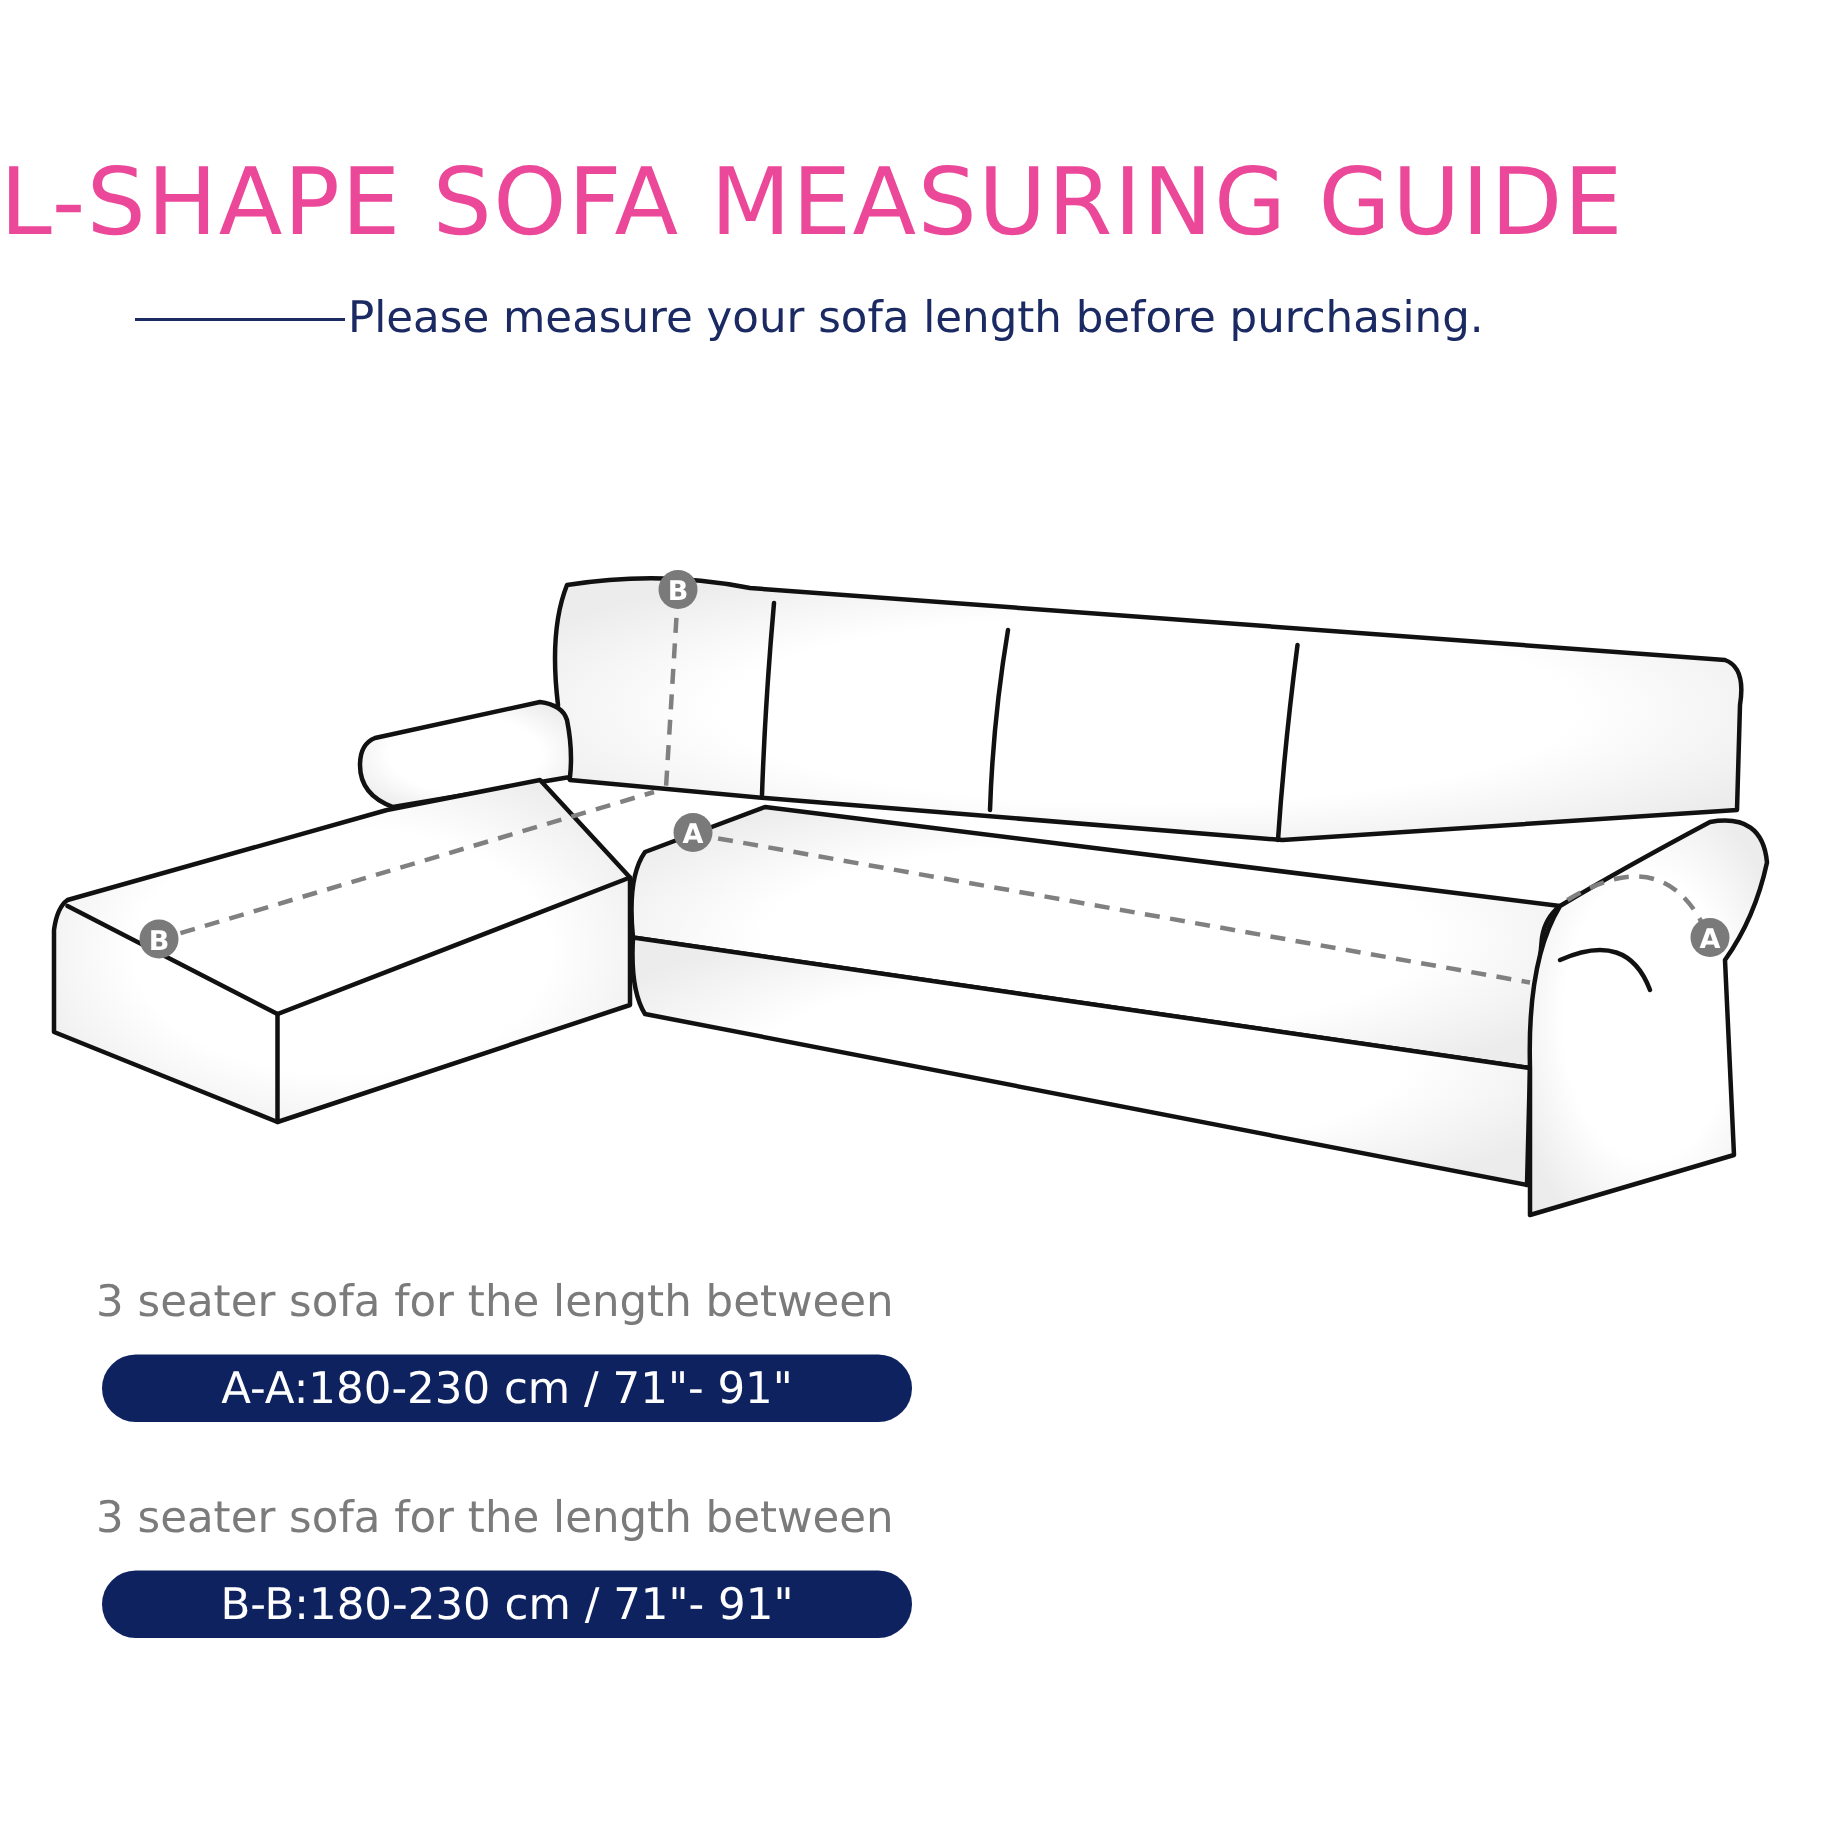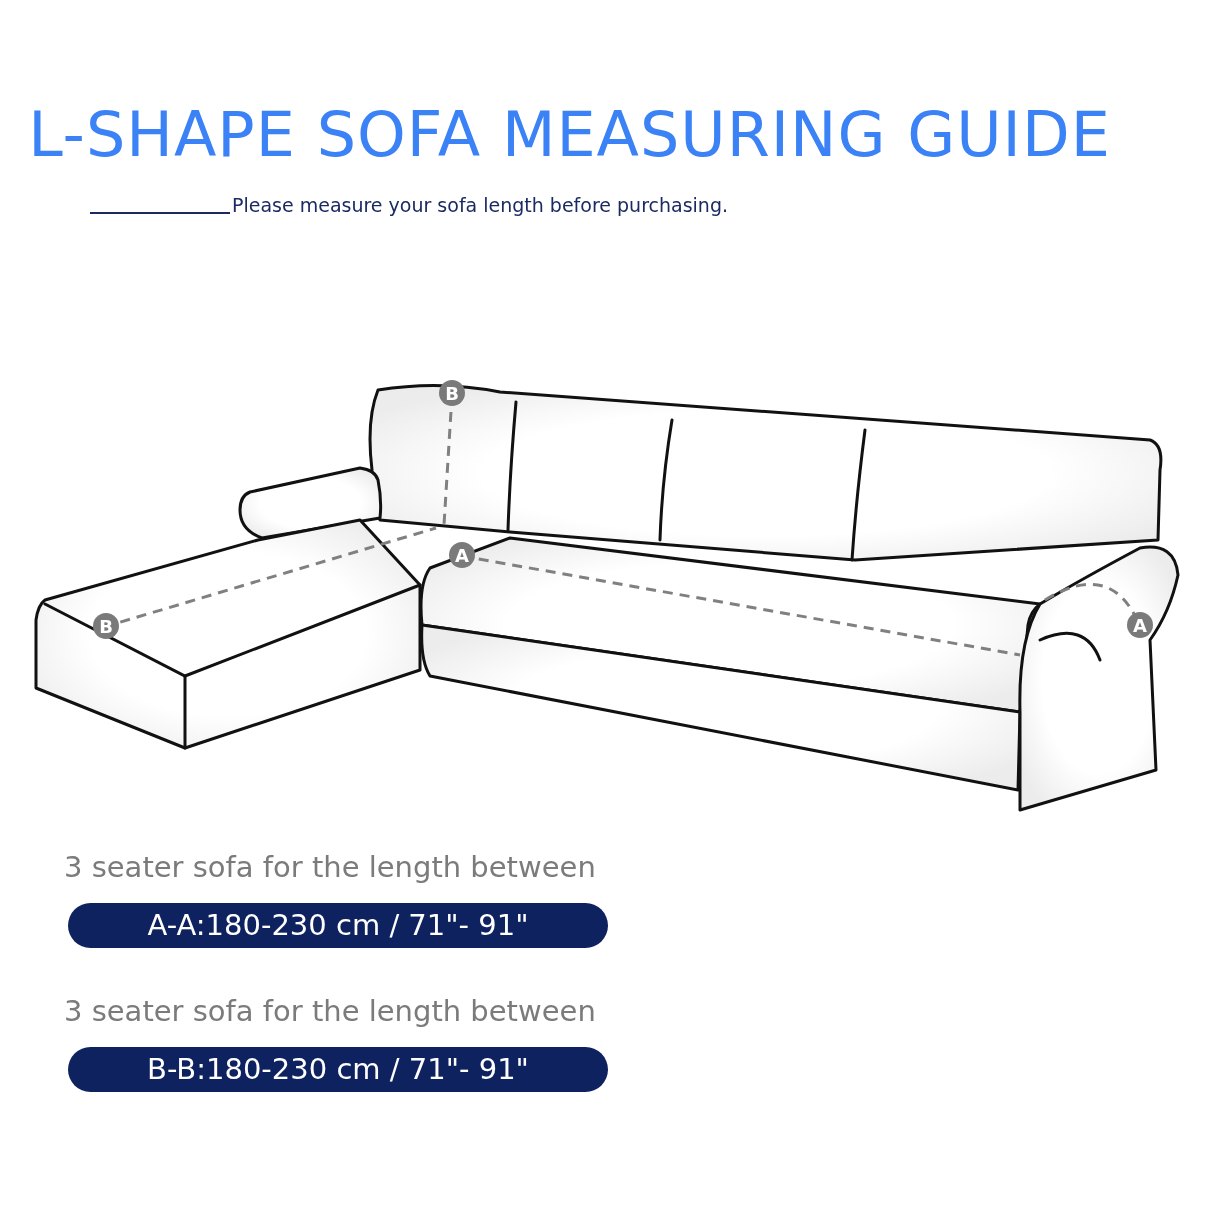--- a/index.html
+++ b/index.html
@@ -1,19 +1,19 @@
 <!DOCTYPE html>
 <html><head>
 <meta charset="utf-8">
 <style>
   html,body{margin:0;padding:0;background:#fff;}
   body{width:1214px;height:1214px;position:relative;overflow:hidden;font-family:"Liberation Sans",sans-serif;}
-  .title{position:absolute;left:0;width:1139px;top:98px;text-align:center;font-size:62px;color:#3b82f6;letter-spacing:1px;font-family:"DejaVu Sans",sans-serif;font-weight:normal;}
+  .title{position:absolute;left:0;width:1139px;top:98px;font-size:62px;color:#ec4899;letter-spacing:1px;font-family:"DejaVu Sans",sans-serif;font-weight:normal;}
   .subline{position:absolute;left:90px;top:212px;width:140px;height:2px;background:#1b2a63;}
-  .subtitle{position:absolute;left:232px;top:194px;font-size:19px;color:#1b2a63;font-family:"DejaVu Sans",sans-serif;}
+  .subtitle{position:absolute;left:232px;top:194px;font-size:29px;color:#1b2a63;font-family:"DejaVu Sans",sans-serif;}
   svg.sofa{position:absolute;left:0;top:0;}
   .caption{position:absolute;left:64px;font-size:29px;color:#7b7b7b;font-family:"DejaVu Sans",sans-serif;}
   .pill{position:absolute;left:68px;width:540px;height:45px;border-radius:23px;background:#0f2260;color:#fff;font-size:29px;text-align:center;line-height:45px;font-family:"DejaVu Sans",sans-serif;}
 </style>
 </head>
 <body>
 
 <div class="title">L-SHAPE SOFA MEASURING GUIDE</div>
 <div class="subline"></div>
 <div class="subtitle">Please measure your sofa length before purchasing.</div>

